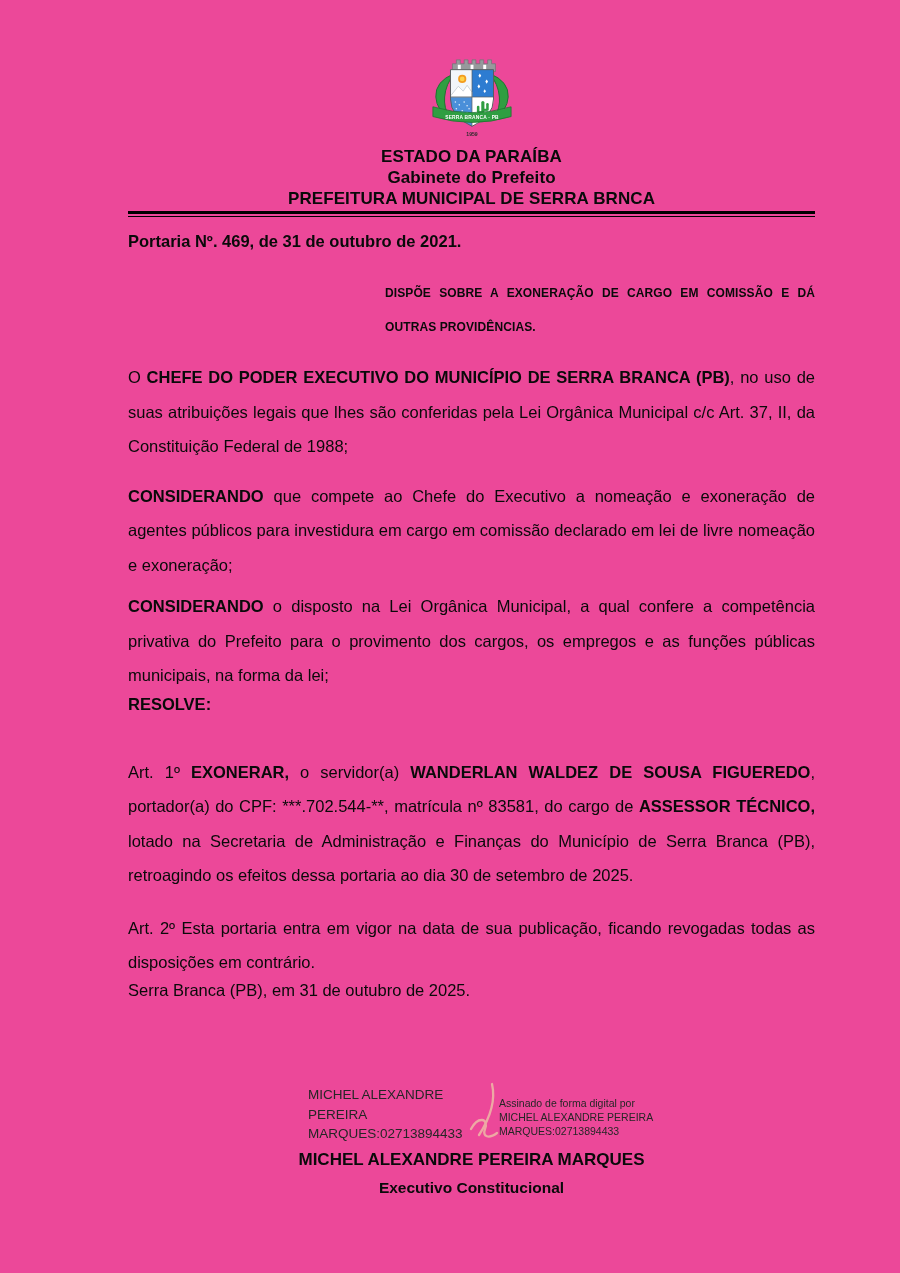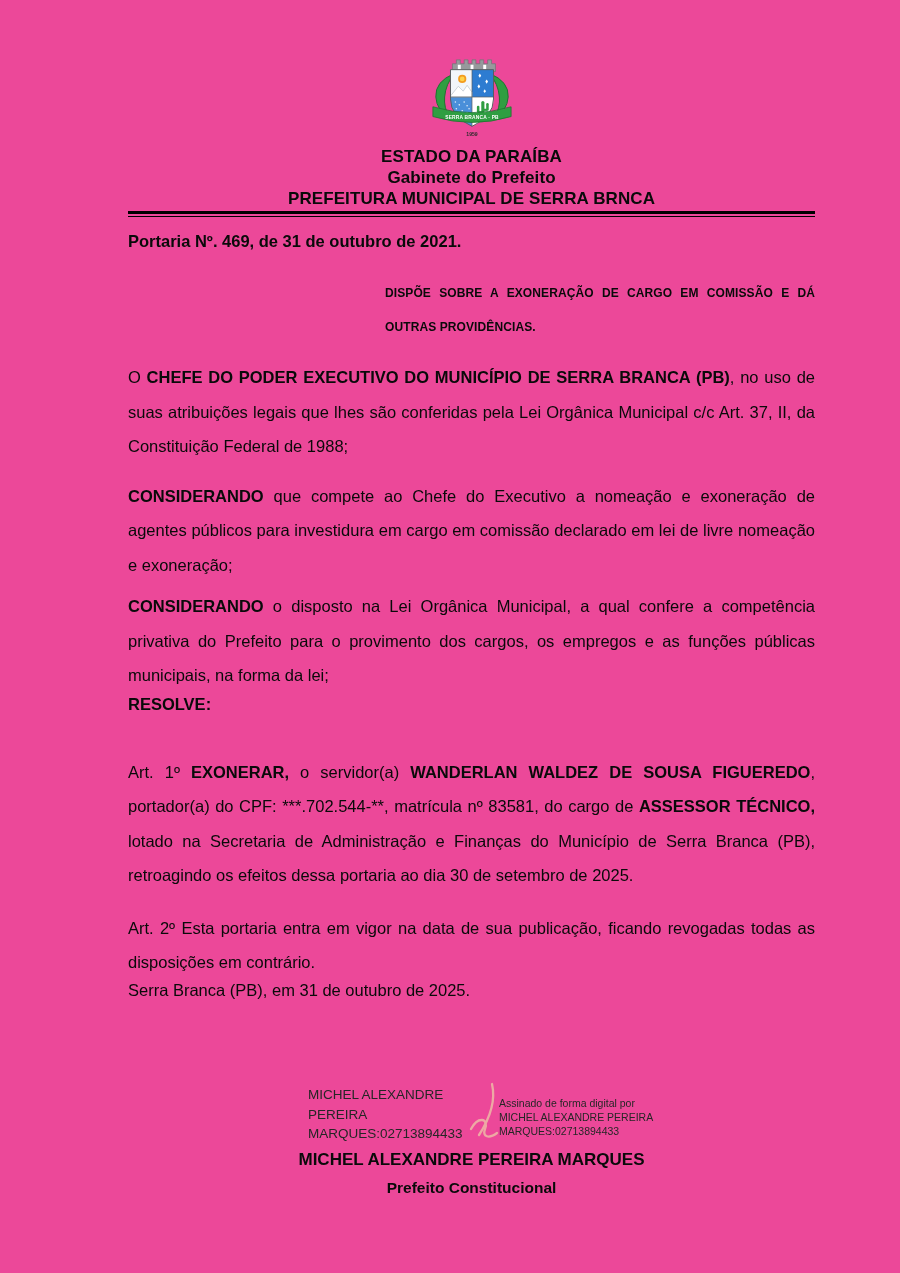--- a/index.html
+++ b/index.html
@@ -144,15 +144,15 @@
     <svg class="sig-flourish" viewBox="0 0 32 64" aria-hidden="true">
       <g fill="none" stroke="#eda9a4" stroke-width="2.3" stroke-linecap="round">
         <path d="M24,3 C27,16 24,34 11,54"></path>
         <path d="M3,48 C10,35 21,37 17,48 C14,56 21,58 29,52"></path>
       </g>
     </svg>
     <div class="sig-right">Assinado de forma digital por MICHEL ALEXANDRE PEREIRA MARQUES:02713894433</div>
   </div>
 
   <div class="signer">MICHEL ALEXANDRE PEREIRA MARQUES</div>
-  <div class="signer-title">Prefeito Constitucional</div>
+  <div class="signer-title">Executivo Constitucional</div>
 
 </div>
 
 </body></html>

